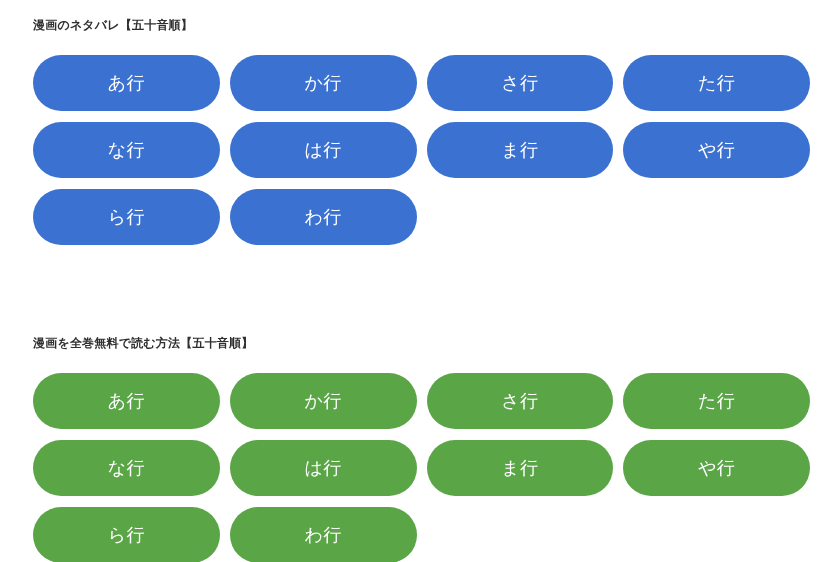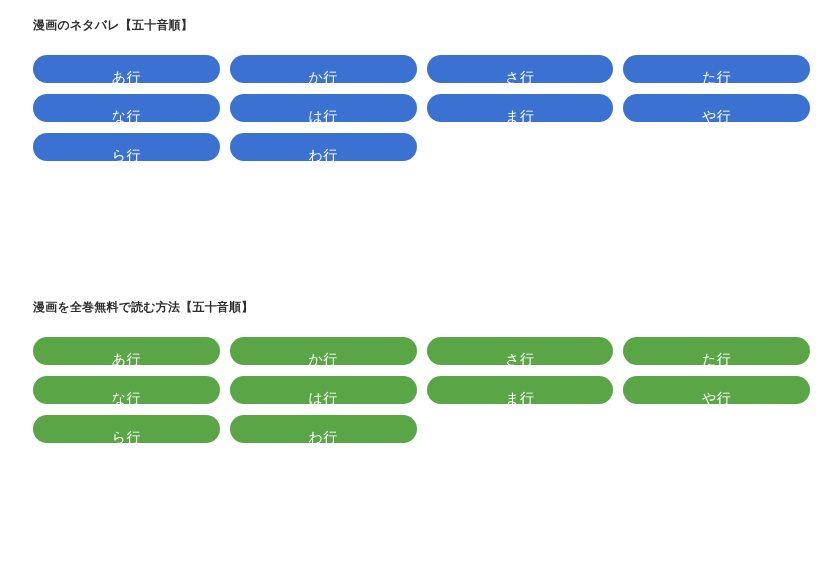--- a/index.html
+++ b/index.html
@@ -41,25 +41,25 @@
 
   .btn-grid {
     display: grid;
     grid-template-columns: repeat(4, 1fr);
     column-gap: 10px;
     row-gap: 11px;
     width: 777px;
   }
 
   .kana-btn {
-    height: 28px;
+    height: 56px;
     border: none;
     border-radius: 999px;
     color: #ffffff;
-    font-size: 14px;
+    font-size: 18px;
     font-family: "Liberation Sans", "DejaVu Sans", sans-serif;
     line-height: 45px;
     text-align: center;
     padding: 0;
     margin: 0;
     cursor: pointer;
     display: block;
     box-sizing: border-box;
     letter-spacing: 0.5px;
     user-select: none;
@@ -97,21 +97,21 @@
         <button class="kana-btn blue" style="background-color: rgb(59, 114, 209); color: rgb(255, 255, 255);">ま行</button>
         <button class="kana-btn blue" style="background-color: rgb(59, 114, 209); color: rgb(255, 255, 255);">や行</button>
         <button class="kana-btn blue" style="background-color: rgb(59, 114, 209); color: rgb(255, 255, 255);">ら行</button>
         <button class="kana-btn blue" style="background-color: rgb(59, 114, 209); color: rgb(255, 255, 255);">わ行</button>
       </div>
     </div>
   </div>
 
   <div class="section" id="section-freeread">
     <div id="heading-freeread-wrap">
-      <h2 class="section-heading" style="color: rgb(47, 47, 47);">漫画を全巻無料で読む方法【五十音順】</h2>
+      <h2 class="section-heading" style="color: rgb(47, 47, 47); margin-top: 36px;">漫画を全巻無料で読む方法【五十音順】</h2>
     </div>
     <div id="grid-freeread-wrap">
       <div class="btn-grid">
         <button class="kana-btn green" style="background-color: rgb(90, 165, 70); color: rgb(255, 255, 255);">あ行</button>
         <button class="kana-btn green" style="background-color: rgb(90, 165, 70); color: rgb(255, 255, 255);">か行</button>
         <button class="kana-btn green" style="background-color: rgb(90, 165, 70); color: rgb(255, 255, 255);">さ行</button>
         <button class="kana-btn green" style="background-color: rgb(90, 165, 70); color: rgb(255, 255, 255);">た行</button>
         <button class="kana-btn green" style="background-color: rgb(90, 165, 70); color: rgb(255, 255, 255);">な行</button>
         <button class="kana-btn green" style="background-color: rgb(90, 165, 70); color: rgb(255, 255, 255);">は行</button>
         <button class="kana-btn green" style="background-color: rgb(90, 165, 70); color: rgb(255, 255, 255);">ま行</button>

